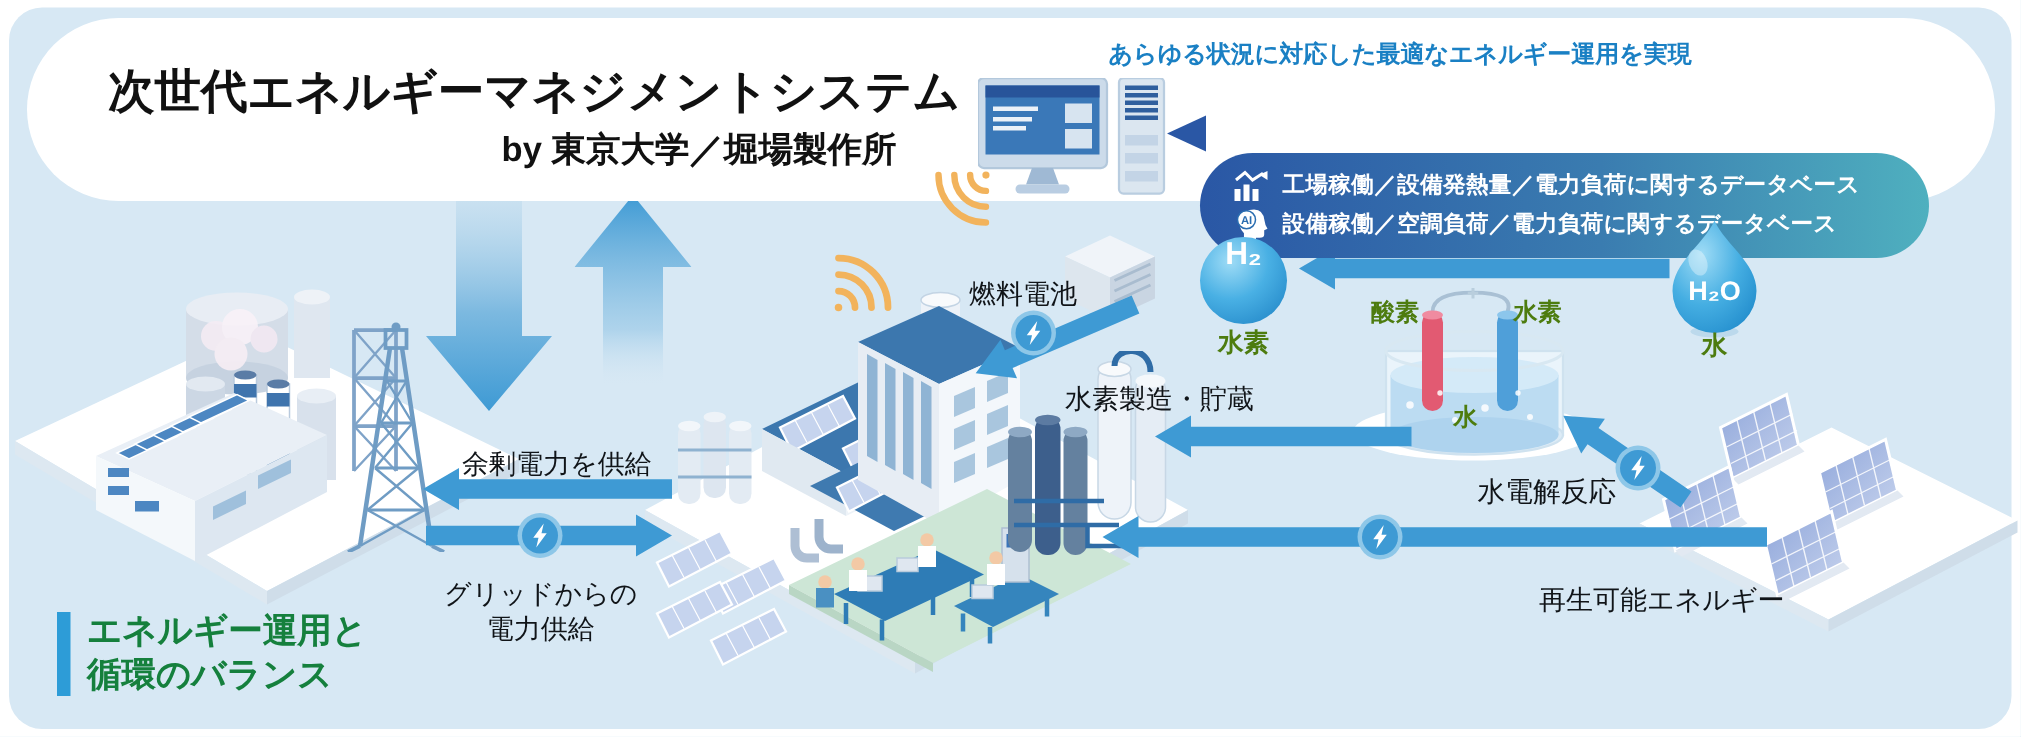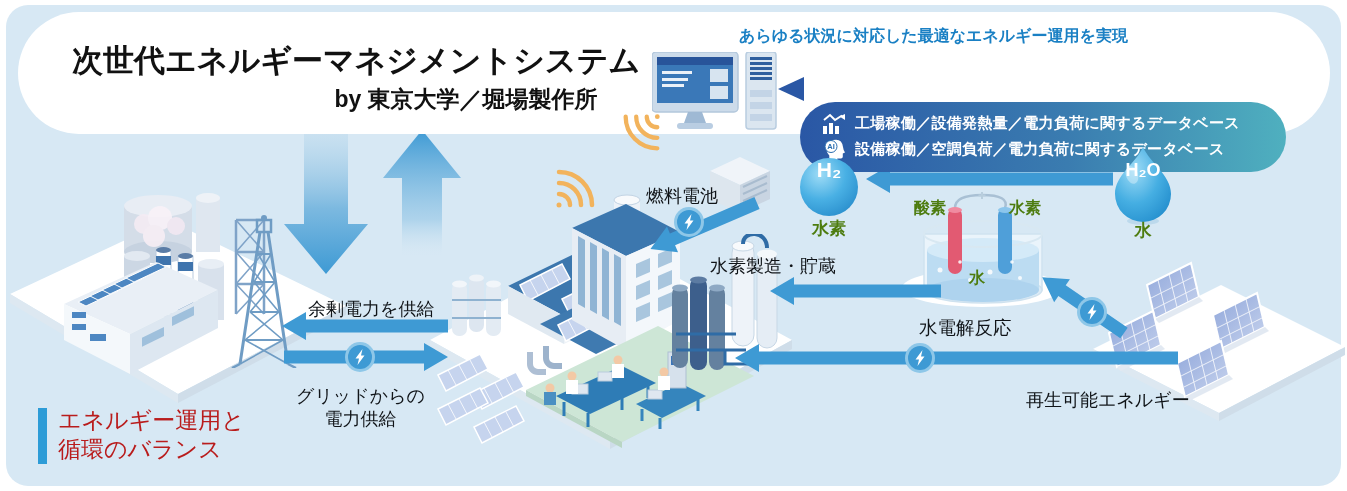--- a/index.html
+++ b/index.html
@@ -17,26 +17,26 @@
           display:flex;flex-direction:column;justify-content:center;gap:3px;padding-left:22px;box-sizing:border-box;margin-top:48px;}
   .bubble-tail{position:absolute;left:778px;top:77px;width:0;height:0;
           border-top:12px solid transparent;border-bottom:12px solid transparent;border-right:26px solid #2a57a5;}
   .bubble-row{display:flex;align-items:center;gap:9px;}
   .bubble-text{color:#fff;font-size:15px;font-weight:700;letter-spacing:0.3px;white-space:nowrap;}
   
   .lbl{position:absolute;color:#101418;font-weight:400;font-size:18px;white-space:nowrap;}
   .lbl2{line-height:23px;text-align:center;white-space:normal;}
   .gray{position:absolute;color:#4d7c0f;font-weight:700;font-size:16px;white-space:nowrap;}
   .balance-bar{position:absolute;left:38px;top:408px;width:9px;height:56px;background:#2d9cd7;}
-  .balance-text{position:absolute;left:58px;top:406px;font-size:23px;font-weight:400;color:#b91c1c;line-height:29px;white-space:nowrap;}
+  .balance-text{position:absolute;left:58px;top:406px;font-size:23px;font-weight:700;color:#15803d;line-height:29px;white-space:nowrap;}
   
   .h2-sphere{position:absolute;left:800px;top:158px;width:58px;height:58px;border-radius:50%;
      background:radial-gradient(circle at 35% 28%,#9fdcf6 0%,#49b0e4 45%,#1b7fc2 100%);
      color:#fff;font-weight:700;font-size:21px;display:flex;align-items:flex-start;justify-content:center;}
-  .h2o-symbol{position:absolute;left:1112px;top:160px;width:62px;text-align:center;color:#fff;font-weight:800;font-size:18px;}
+  .h2o-symbol{position:absolute;left:1112px;top:184px;width:62px;text-align:center;color:#fff;font-weight:800;font-size:18px;}
 </style>
 </head>
 <body>
 
 <div class="canvas">
   <div class="stage"></div>
 
   <svg class="abs" style="left:284px;top:128px" width="84" height="146" viewBox="0 0 84 146">
     <defs>
         <linearGradient id="dgrad" x1="0" y1="0" x2="0" y2="1">
@@ -412,21 +412,21 @@
     </radialGradient>
       </defs>
     <ellipse cx="31" cy="76" rx="16" ry="4" fill="#bcd9ec"></ellipse>
     <path d="M31,2 C38,18 59,30 59,49 A28,28 0 1 1 3,49 C3,30 24,18 31,2 Z" fill="url(#dropg)"></path>
     <ellipse cx="20" cy="30" rx="6" ry="9" fill="#ffffff" opacity="0.35" transform="rotate(-20 20 30)"></ellipse>
   </svg>
   <div class="h2o-symbol">H₂O</div>
 
   <div class="lbl" style="left:646px;top:184px">燃料電池</div>
   <div class="lbl" style="left:710px;top:254px">水素製造・貯蔵</div>
-  <div class="lbl" style="left:919px;top:315px;font-size:18.5px">水電解反応</div>
+  <div class="lbl" style="left:985px;top:315px;font-size:18.5px">水電解反応</div>
   <div class="lbl" style="left:308px;top:297px">余剰電力を供給</div>
   <div class="lbl lbl2" style="left:278px;top:385px;width:165px">
     <div>グリッドからの</div>
     <div>電力供給</div>
   </div>
   <div class="lbl" style="left:1026px;top:388px">再生可能エネルギー</div>
 
   <div class="gray" style="left:801px;top:217px;width:56px;text-align:center;font-size:17px">水素</div>
   <div class="gray" style="left:1113px;top:219px;width:60px;text-align:center;font-size:17px">水</div>
   <div class="gray" style="left:914px;top:198px">酸素</div>

